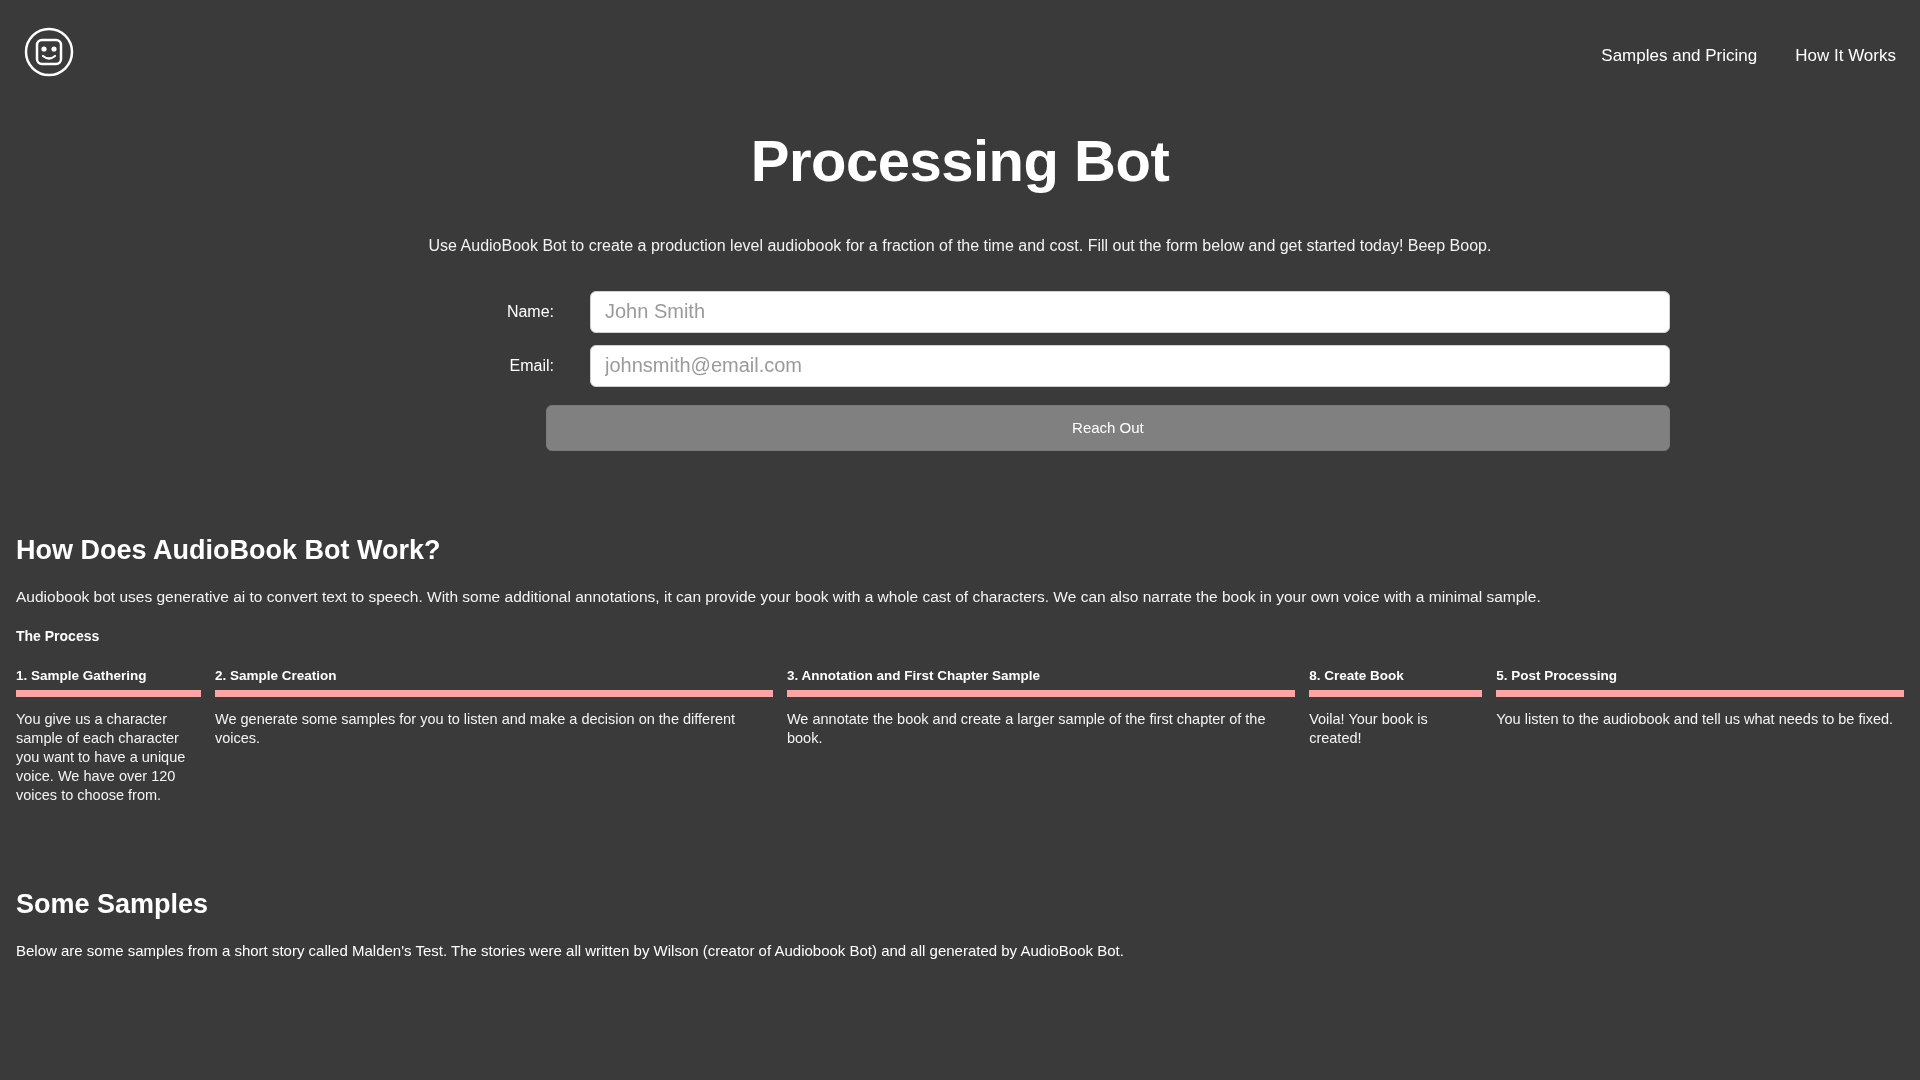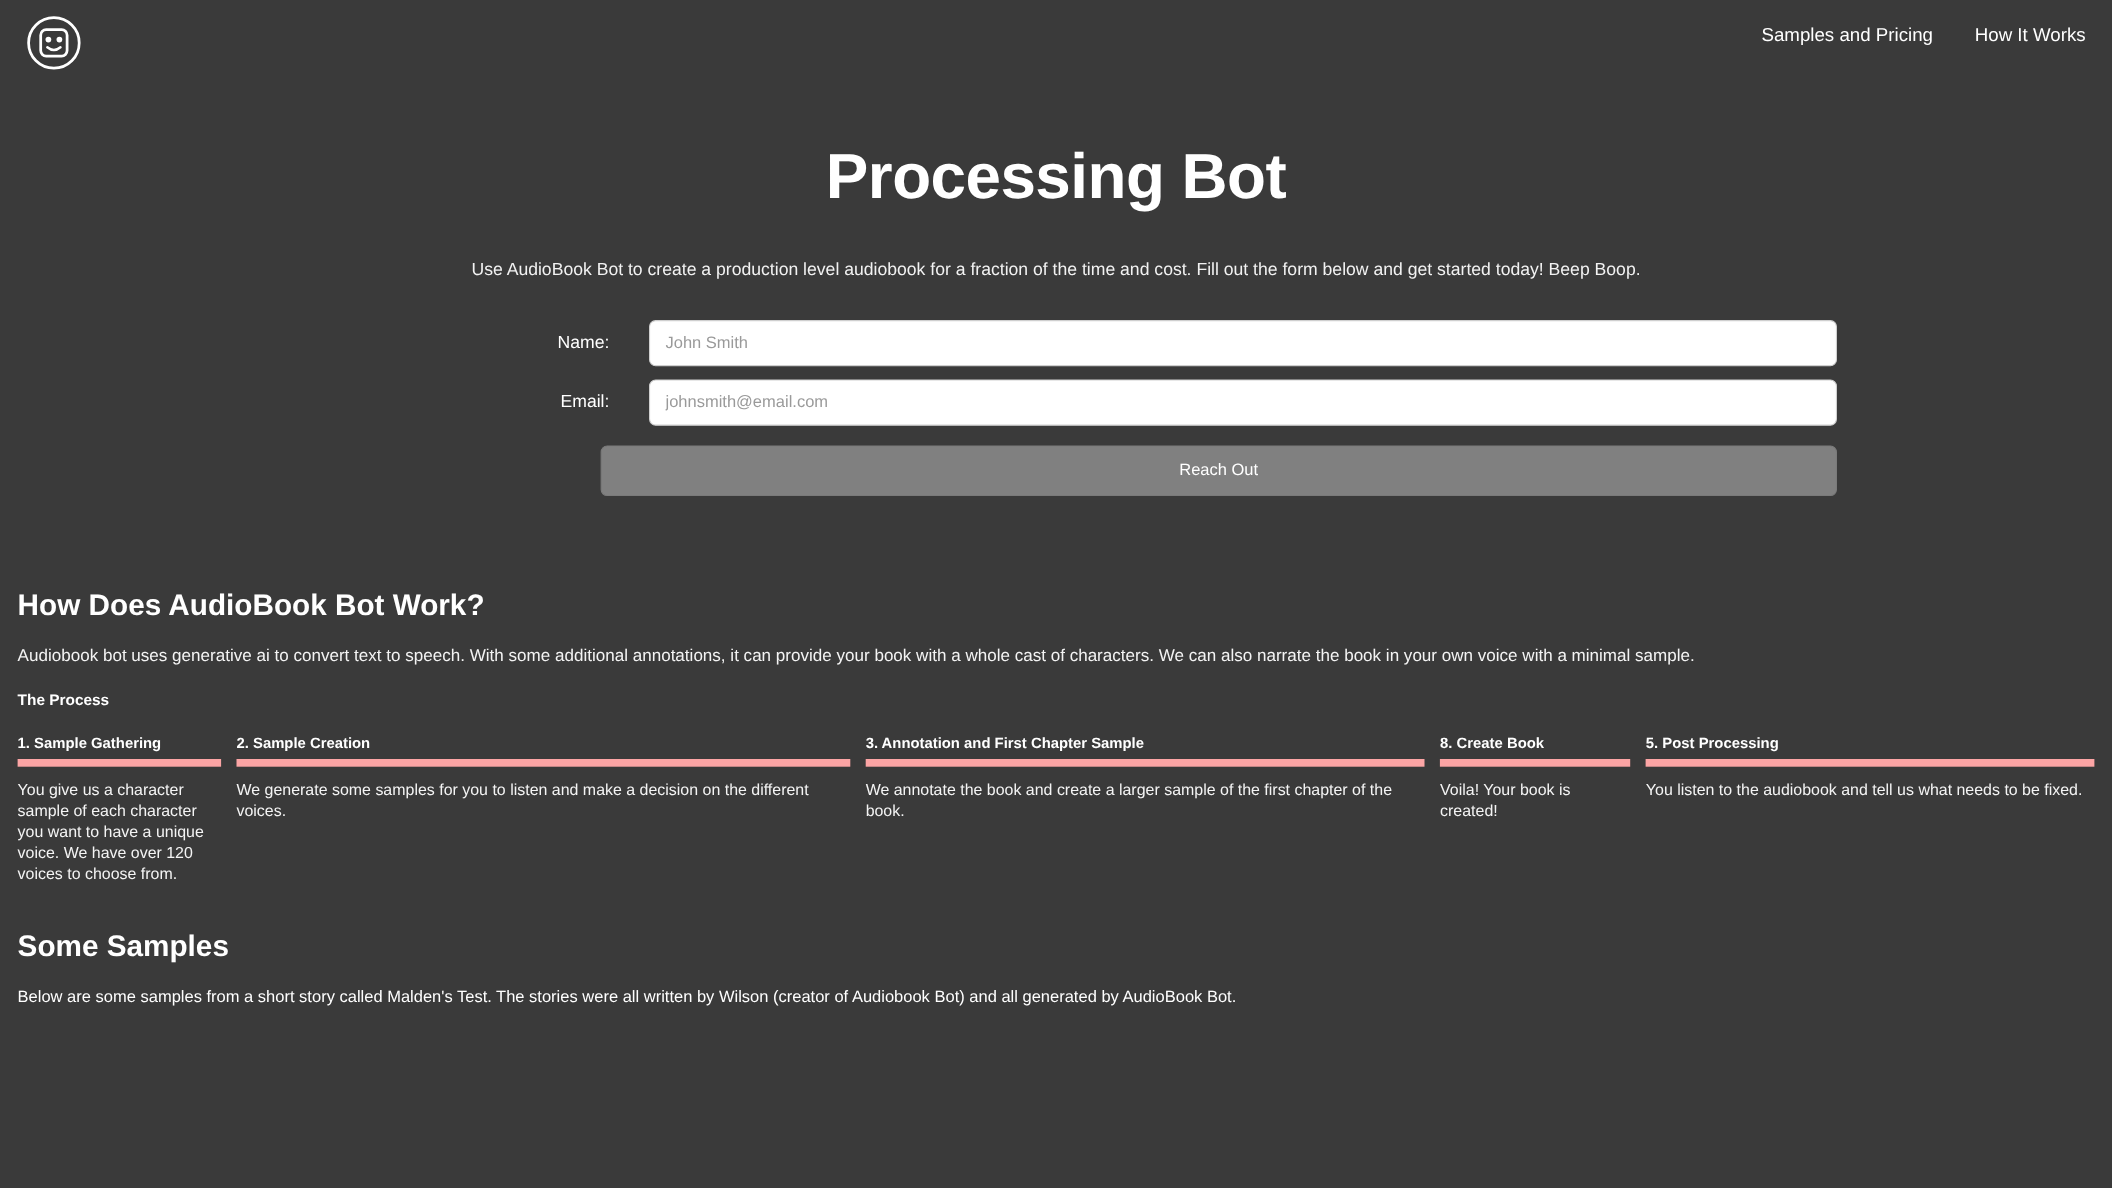--- a/index.html
+++ b/index.html
@@ -11,21 +11,21 @@
     background: #3a3a3a;
     font-family: "Liberation Sans", sans-serif;
     color: #ffffff;
     overflow: hidden;
   }
 
   
   .navbar {
     height: 90px;
     display: flex;
-    align-items: flex-start;
+    align-items: center;
     justify-content: space-between;
     padding: 14px 24px 0 24px;
     gap: 13px;
   }
   .logo-wrap {
     width: 50px;
     height: 50px;
     flex: 0 0 auto;
   }
   .nav-links {
@@ -79,21 +79,21 @@
     font-size: 16px;
     color: #ffffff;
   }
   .form-input {
     flex: 1;
     height: 42px;
     border-radius: 6px;
     border: 1px solid #cfcfcf;
     background: #ffffff;
     padding: 0 14px;
-    font-size: 15px;
+    font-size: 20px;
     color: #222;
     font-family: "Liberation Sans", sans-serif;
     outline: none;
     max-width: 1290px;
   }
   .form-input::placeholder { color: #9a9a9a; }
   .submit-btn {
     display: block;
     width: 1420px;
     max-width: 100%;
@@ -146,21 +146,21 @@
     border-bottom: 7px solid #fca5a5;
     margin: 0;
   }
   .process-col-body {
     font-size: 14.5px;
     margin: 13px 0 0 0;
     line-height: 1.32;
     color: #f4f4f4;
   }
 
-  .samples-section { margin-top: 40px; }
+  .samples-section { margin-top: 84px; }
   .samples-intro {
     font-size: 15px;
     margin: 22px 0 0 0;
   }
 </style>
 </head>
 <body>
 
 <div class="navbar">
   <div class="logo-wrap">

